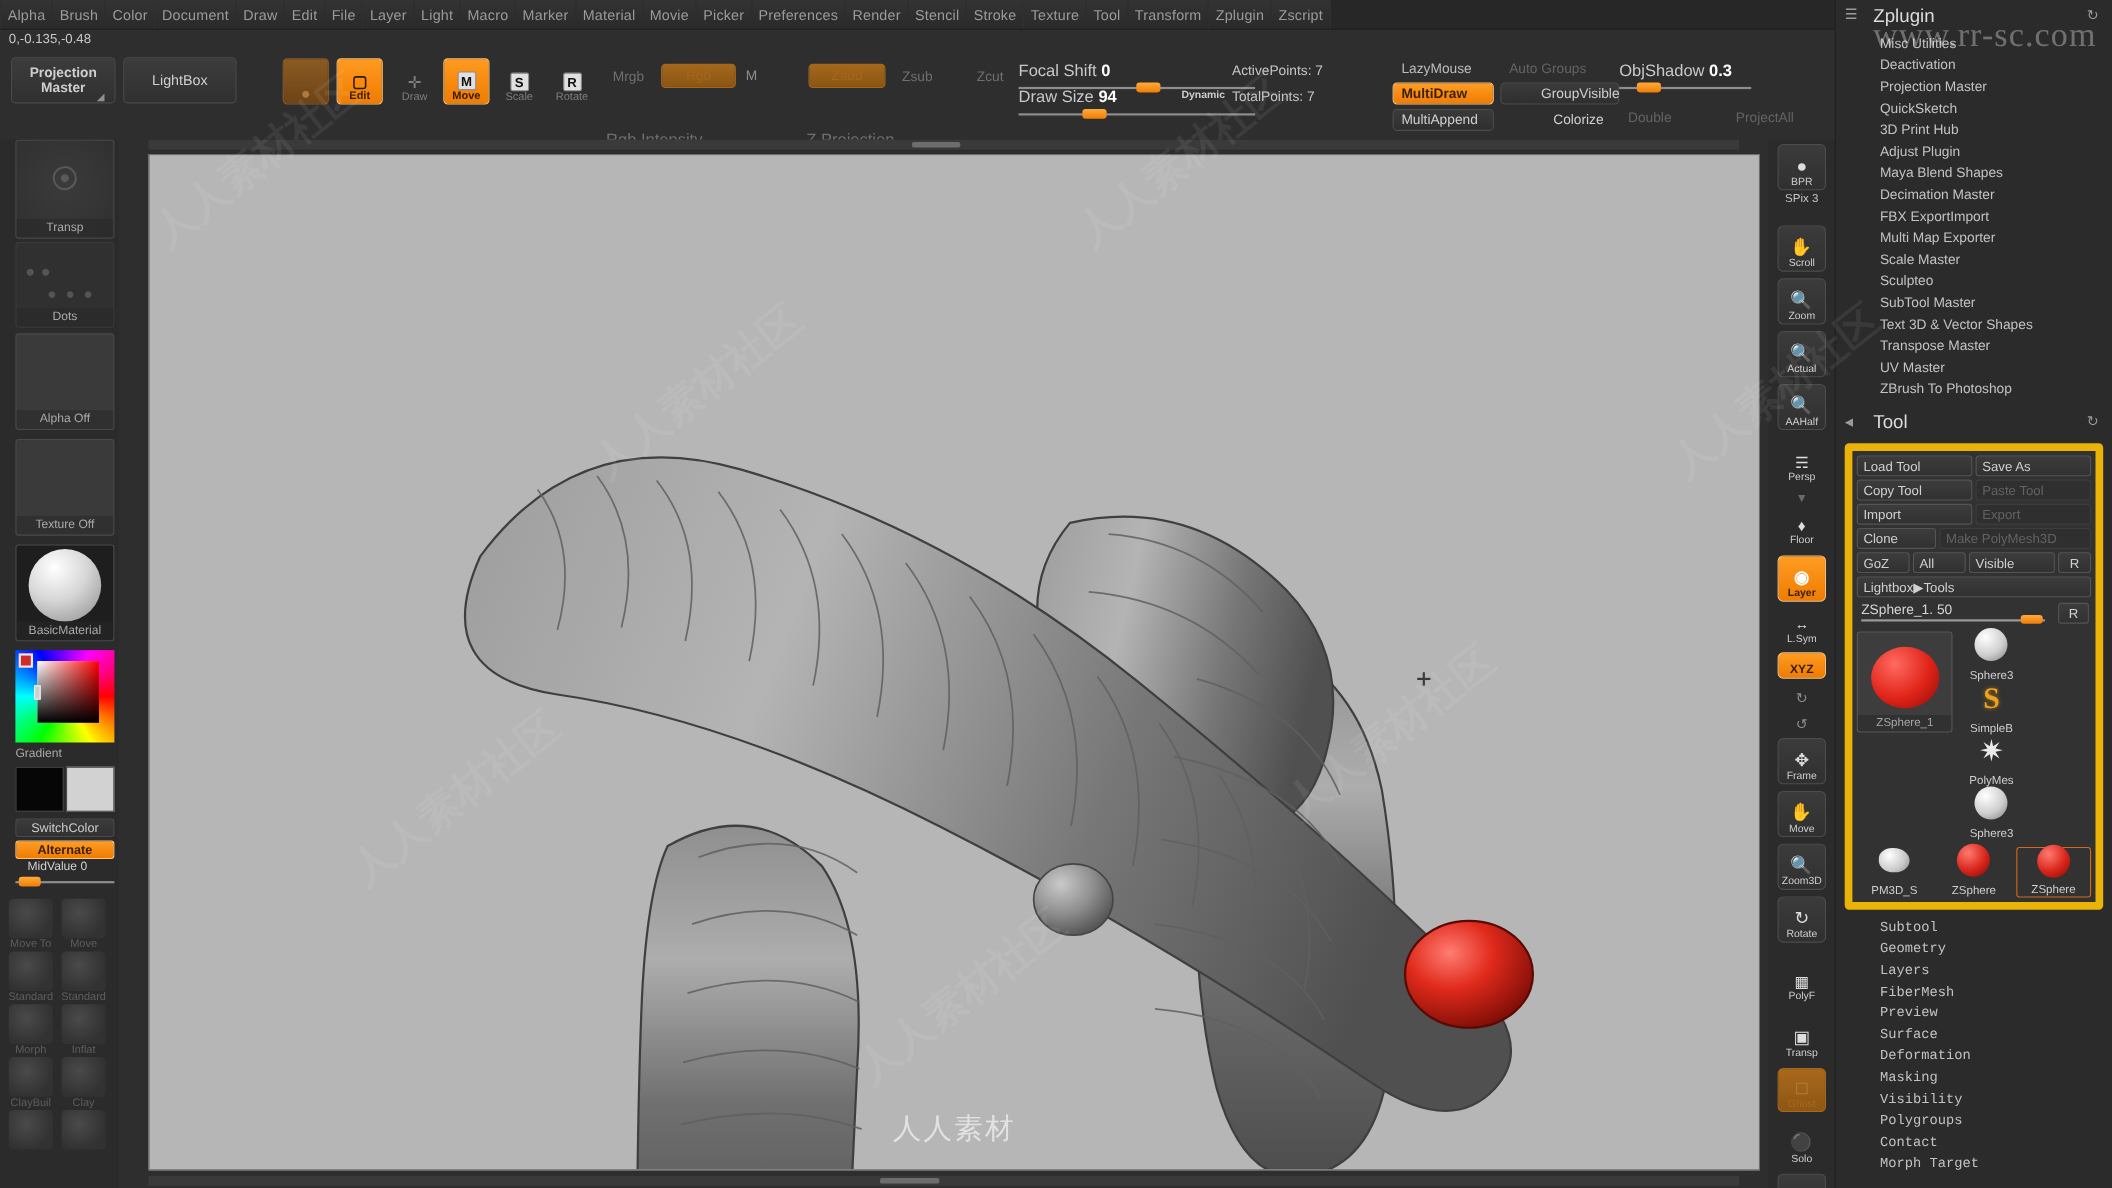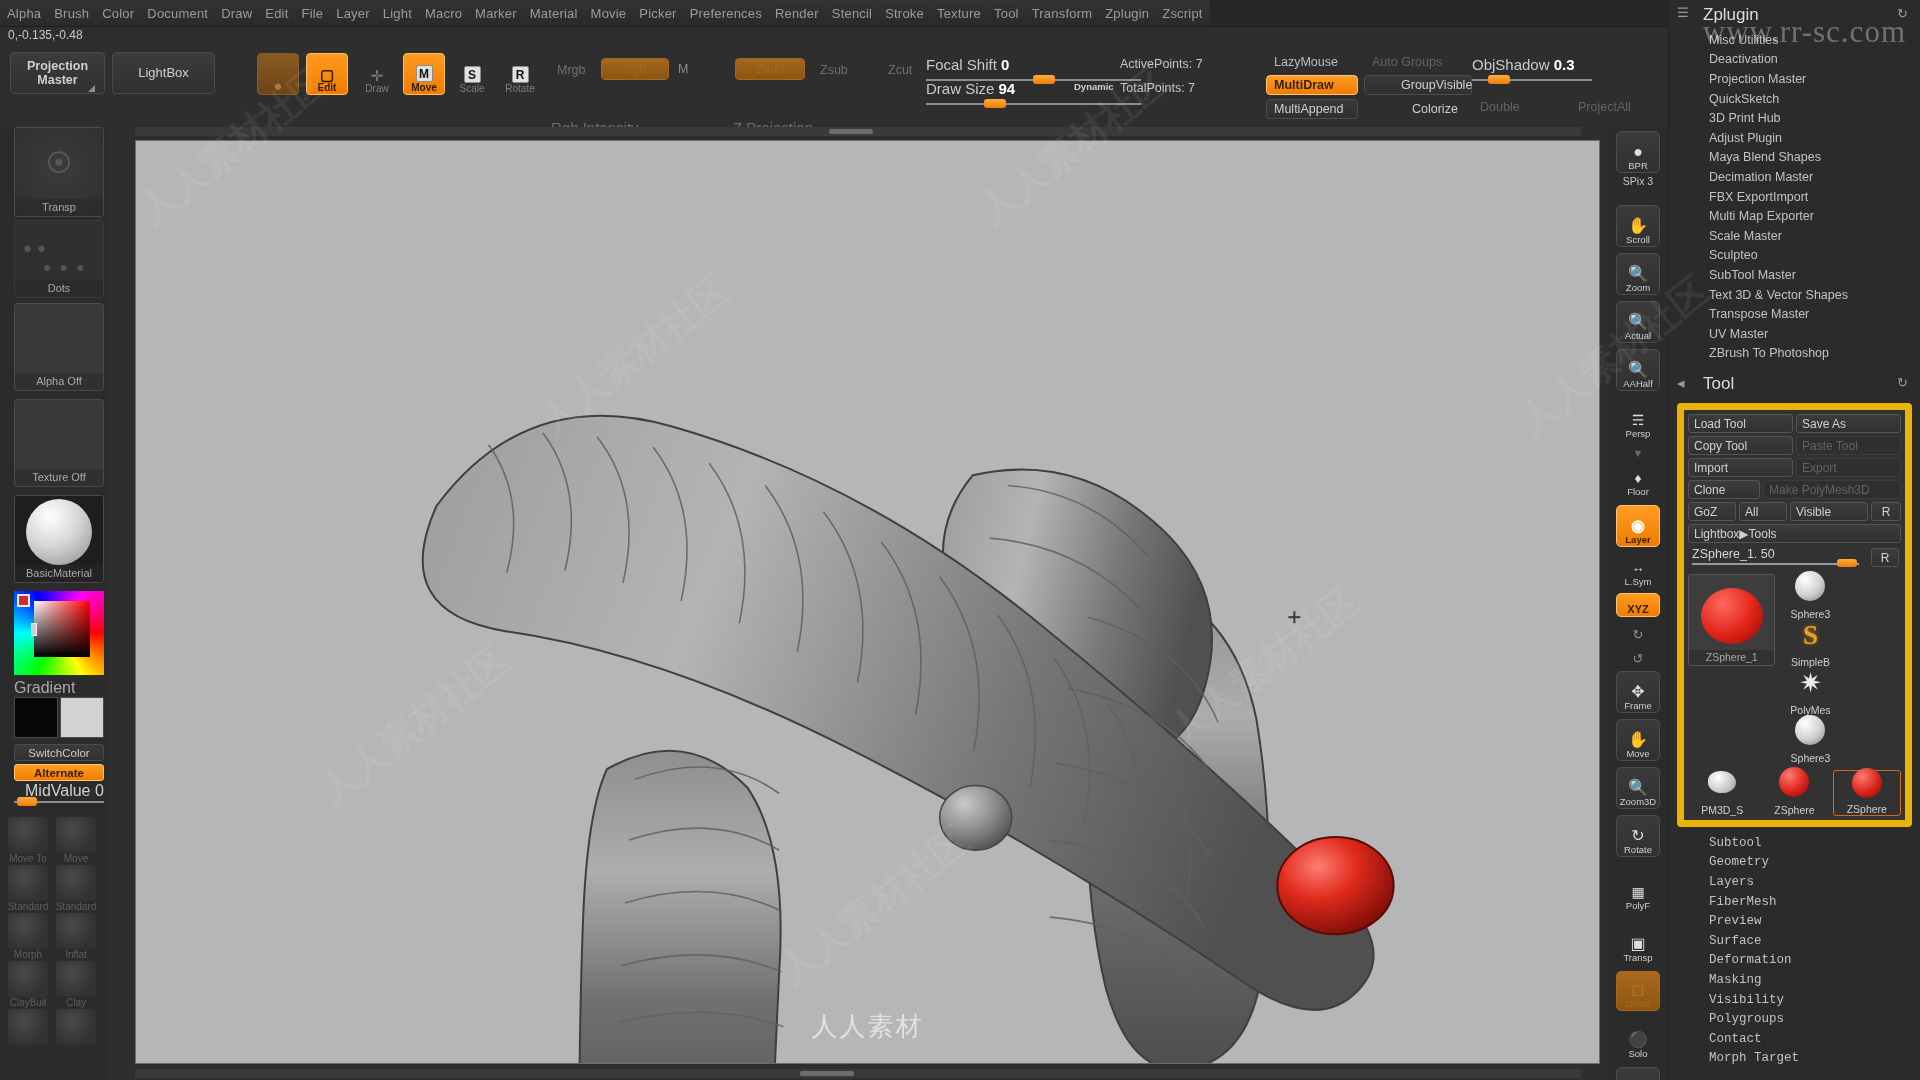--- a/index.html
+++ b/index.html
@@ -105,21 +105,21 @@
   .swatch {
     position: absolute; left: 14px; width: 90px;
     border: 1px solid #4a4a4a; border-radius: 3px; overflow: hidden;
     background: #3a3a3a;
   }
   .swatch .cap {
     position: absolute; left: 0; right: 0; bottom: 0; height: 17px;
     font-size: 11px; color: #a9a9a9; text-align: center; line-height: 17px;
     background: rgba(40,40,40,.55);
   }
-  .lbl-sm { position: absolute; font-size: 16px; color: #a9a9a9; }
+  .lbl-sm { position: absolute; font-size: 11px; color: #a9a9a9; }
   #colorpicker {
     position: absolute; left: 14px; width: 90px; height: 84px;
     background:
       linear-gradient(to bottom, rgba(0,0,0,0) 0%, rgba(0,0,0,0) 100%),
       conic-gradient(from 90deg at 50% 50%,
         #ff0000, #ffff00, #00ff00, #00ffff, #0000ff, #ff00ff, #ff0000);
   }
   #cp-inner {
     position: absolute; left: 20px; top: 10px; width: 56px; height: 56px;
     background: linear-gradient(to bottom, #ffffff, #000000),

